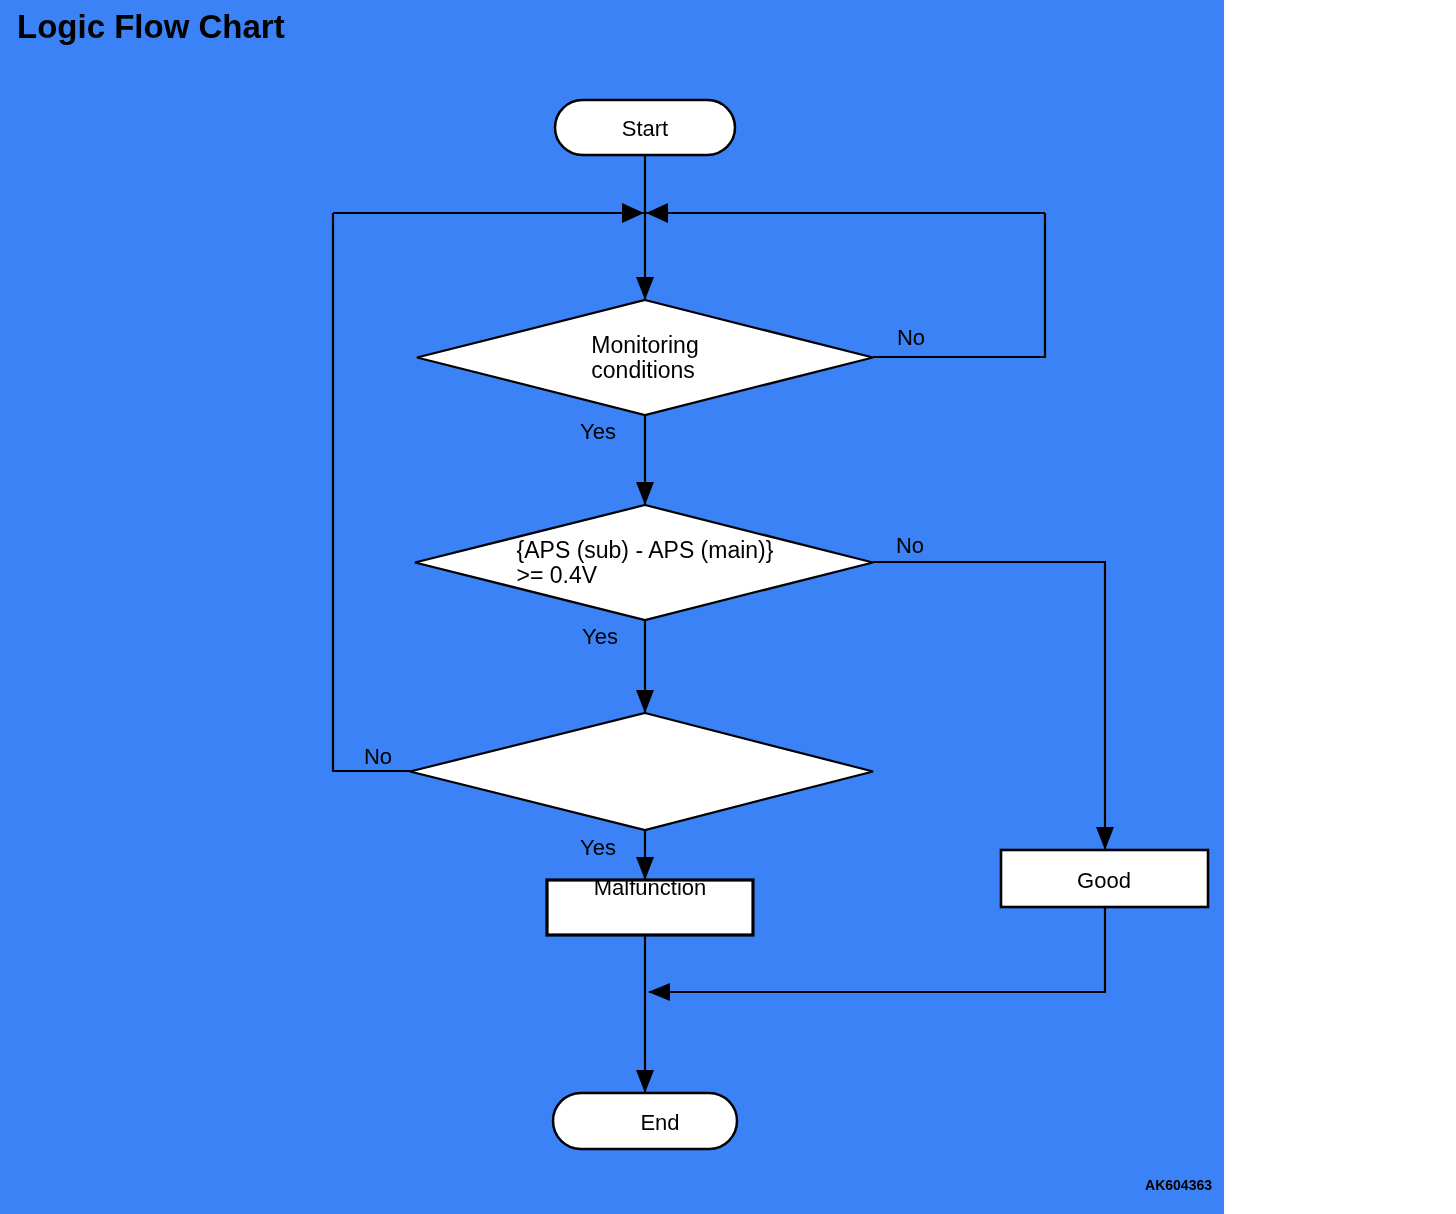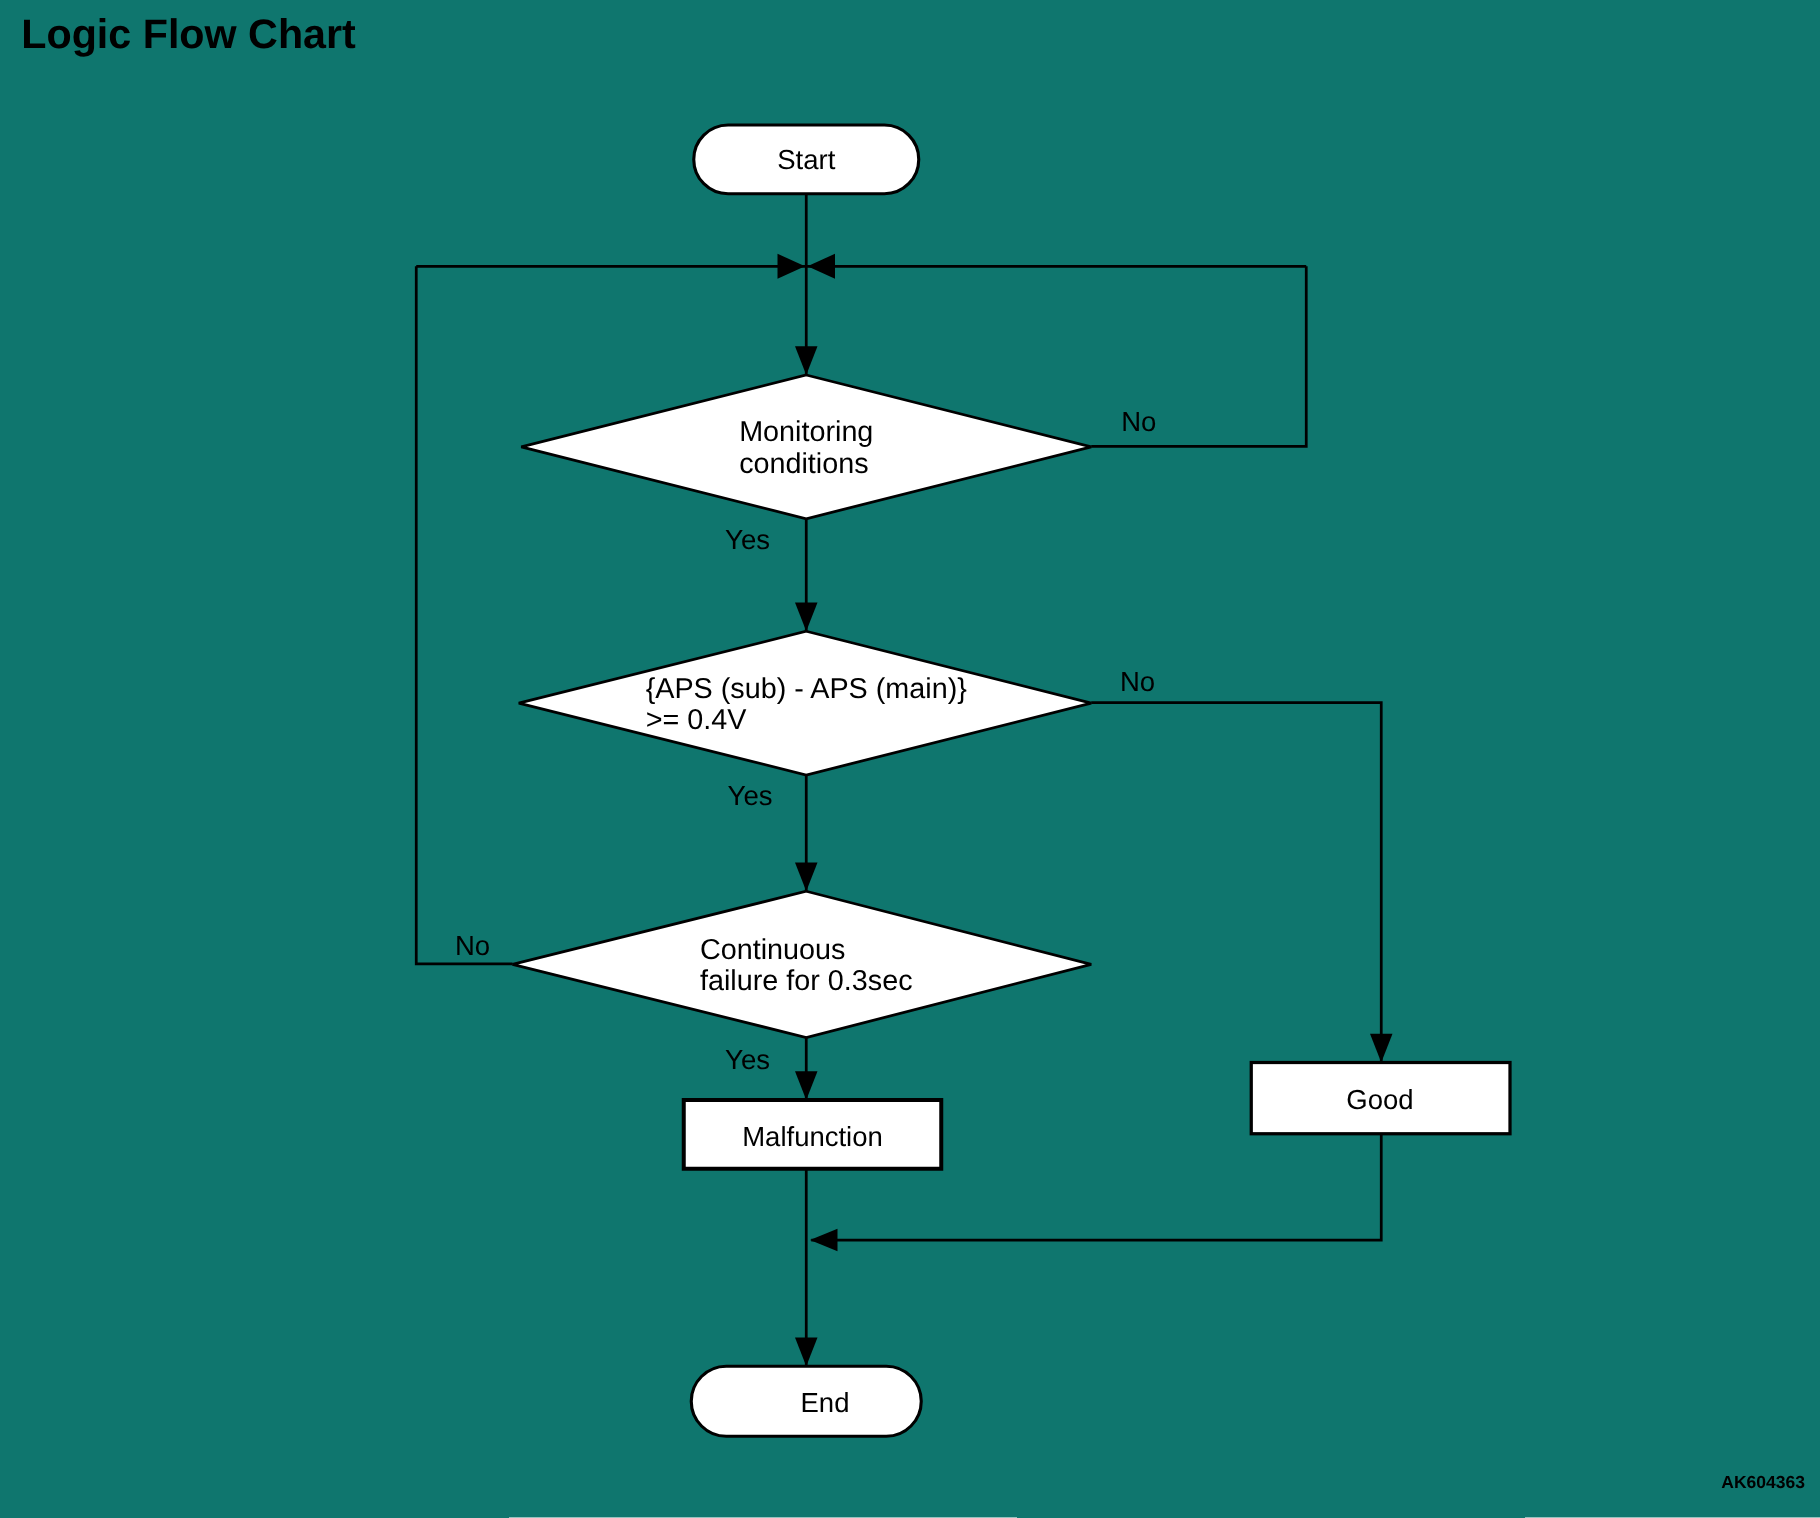--- a/index.html
+++ b/index.html
@@ -2,23 +2,23 @@
 <html><head>
 <meta charset="utf-8">
 <style>
   html, body {
     margin: 0;
     padding: 0;
     background: #ffffff;
   }
   #page {
     position: relative;
-    width: 1456px;
+    width: 1224px;
     height: 1214px;
-    background: #0f766e;
+    background: #3b82f6;
     font-family: "Liberation Sans", sans-serif;
     color: #000000;
     overflow: hidden;
   }
   #diagram-svg {
     position: absolute;
     left: 0;
     top: 0;
   }
   .page-title {
@@ -127,29 +127,25 @@
   <div class="edge-label" style="left:598px; top:432px;">Yes</div>
 
   <div class="diamond-label" style="left:645px; top:563px;">
     <div>{APS (sub) - APS (main)}</div>
     <div>&gt;= 0.4V</div>
   </div>
 
   <div class="edge-label" style="left:910px; top:546px;">No</div>
   <div class="edge-label" style="left:600px; top:637px;">Yes</div>
 
-  <div class="diamond-label" style="left:645px; top:772px;">
-    <div>Continuous</div>
-    <div>failure for 0.3sec</div>
-  </div>
 
   <div class="edge-label" style="left:378px; top:757px;">No</div>
   <div class="edge-label" style="left:598px; top:848px;">Yes</div>
 
-  <div class="node-label" style="left:650px; top:909px;">Malfunction</div>
+  <div class="node-label" style="left:650px; top:887px;">Malfunction</div>
 
   <div class="node-label" style="left:1104px; top:880px;">Good</div>
 
   <div class="node-label" style="left:660px; top:1122px;">End</div>
 
   <div class="figure-code">AK604363</div>
 
 </div>
 
 </body></html>

